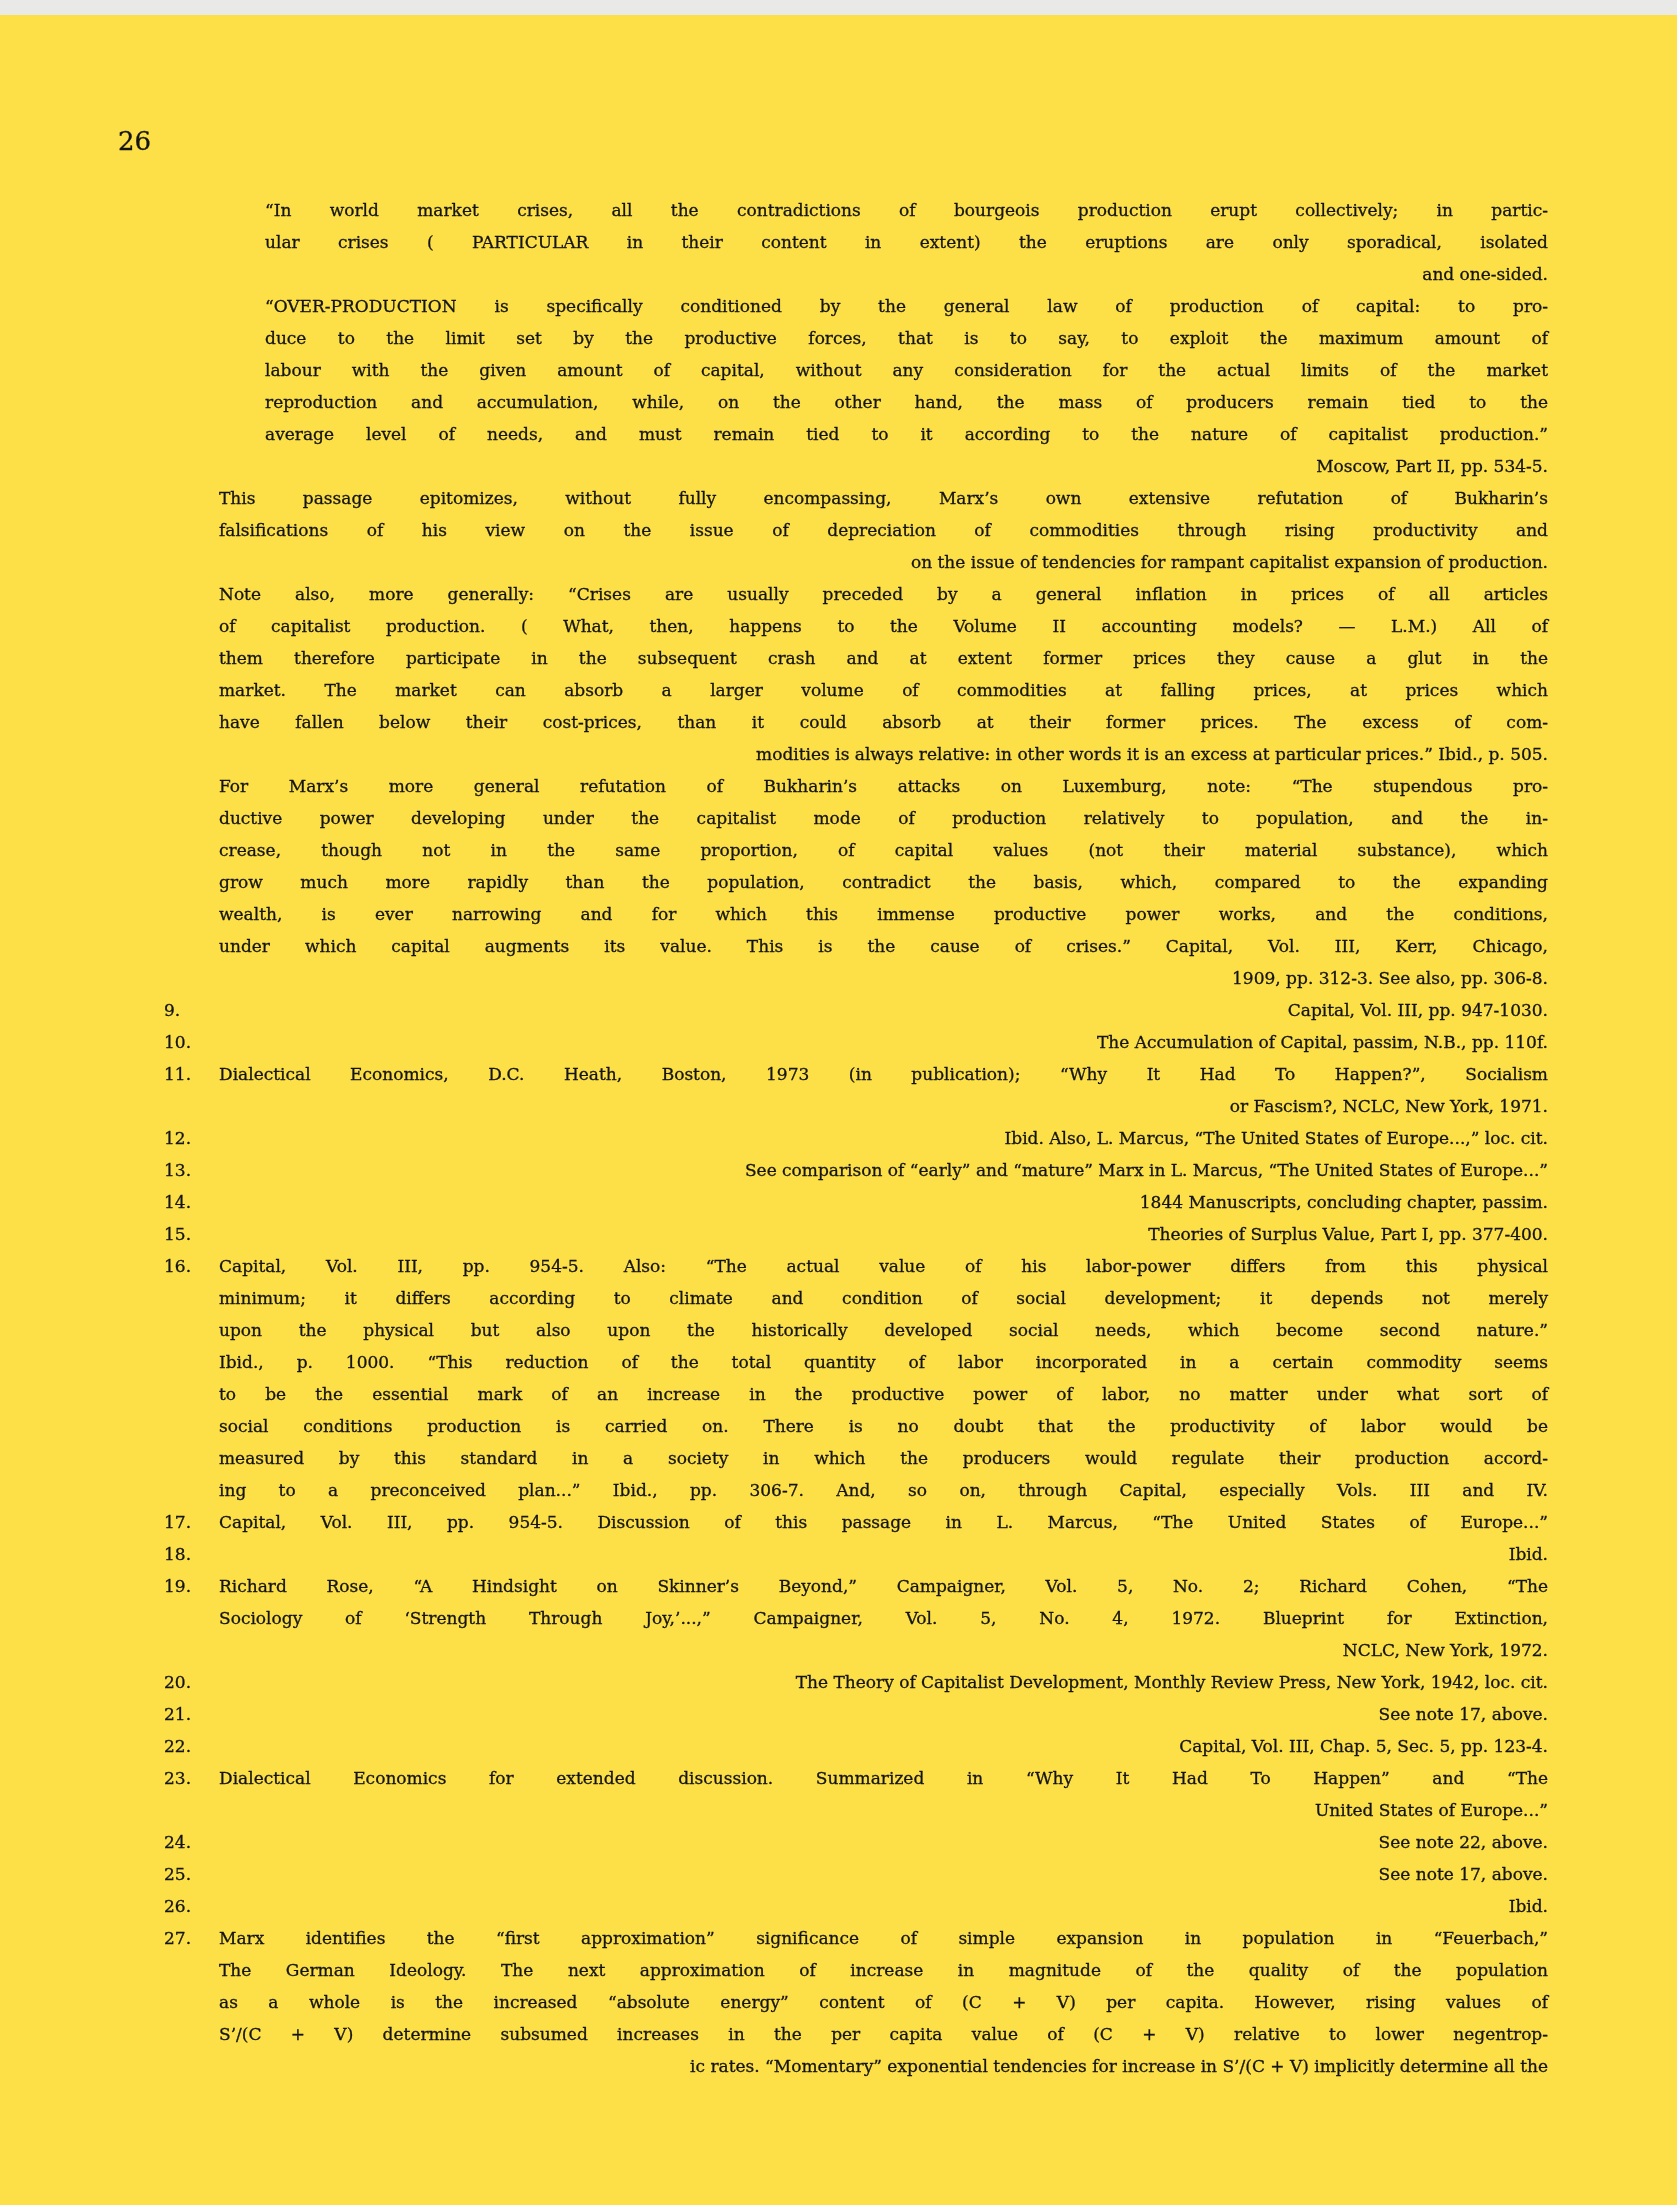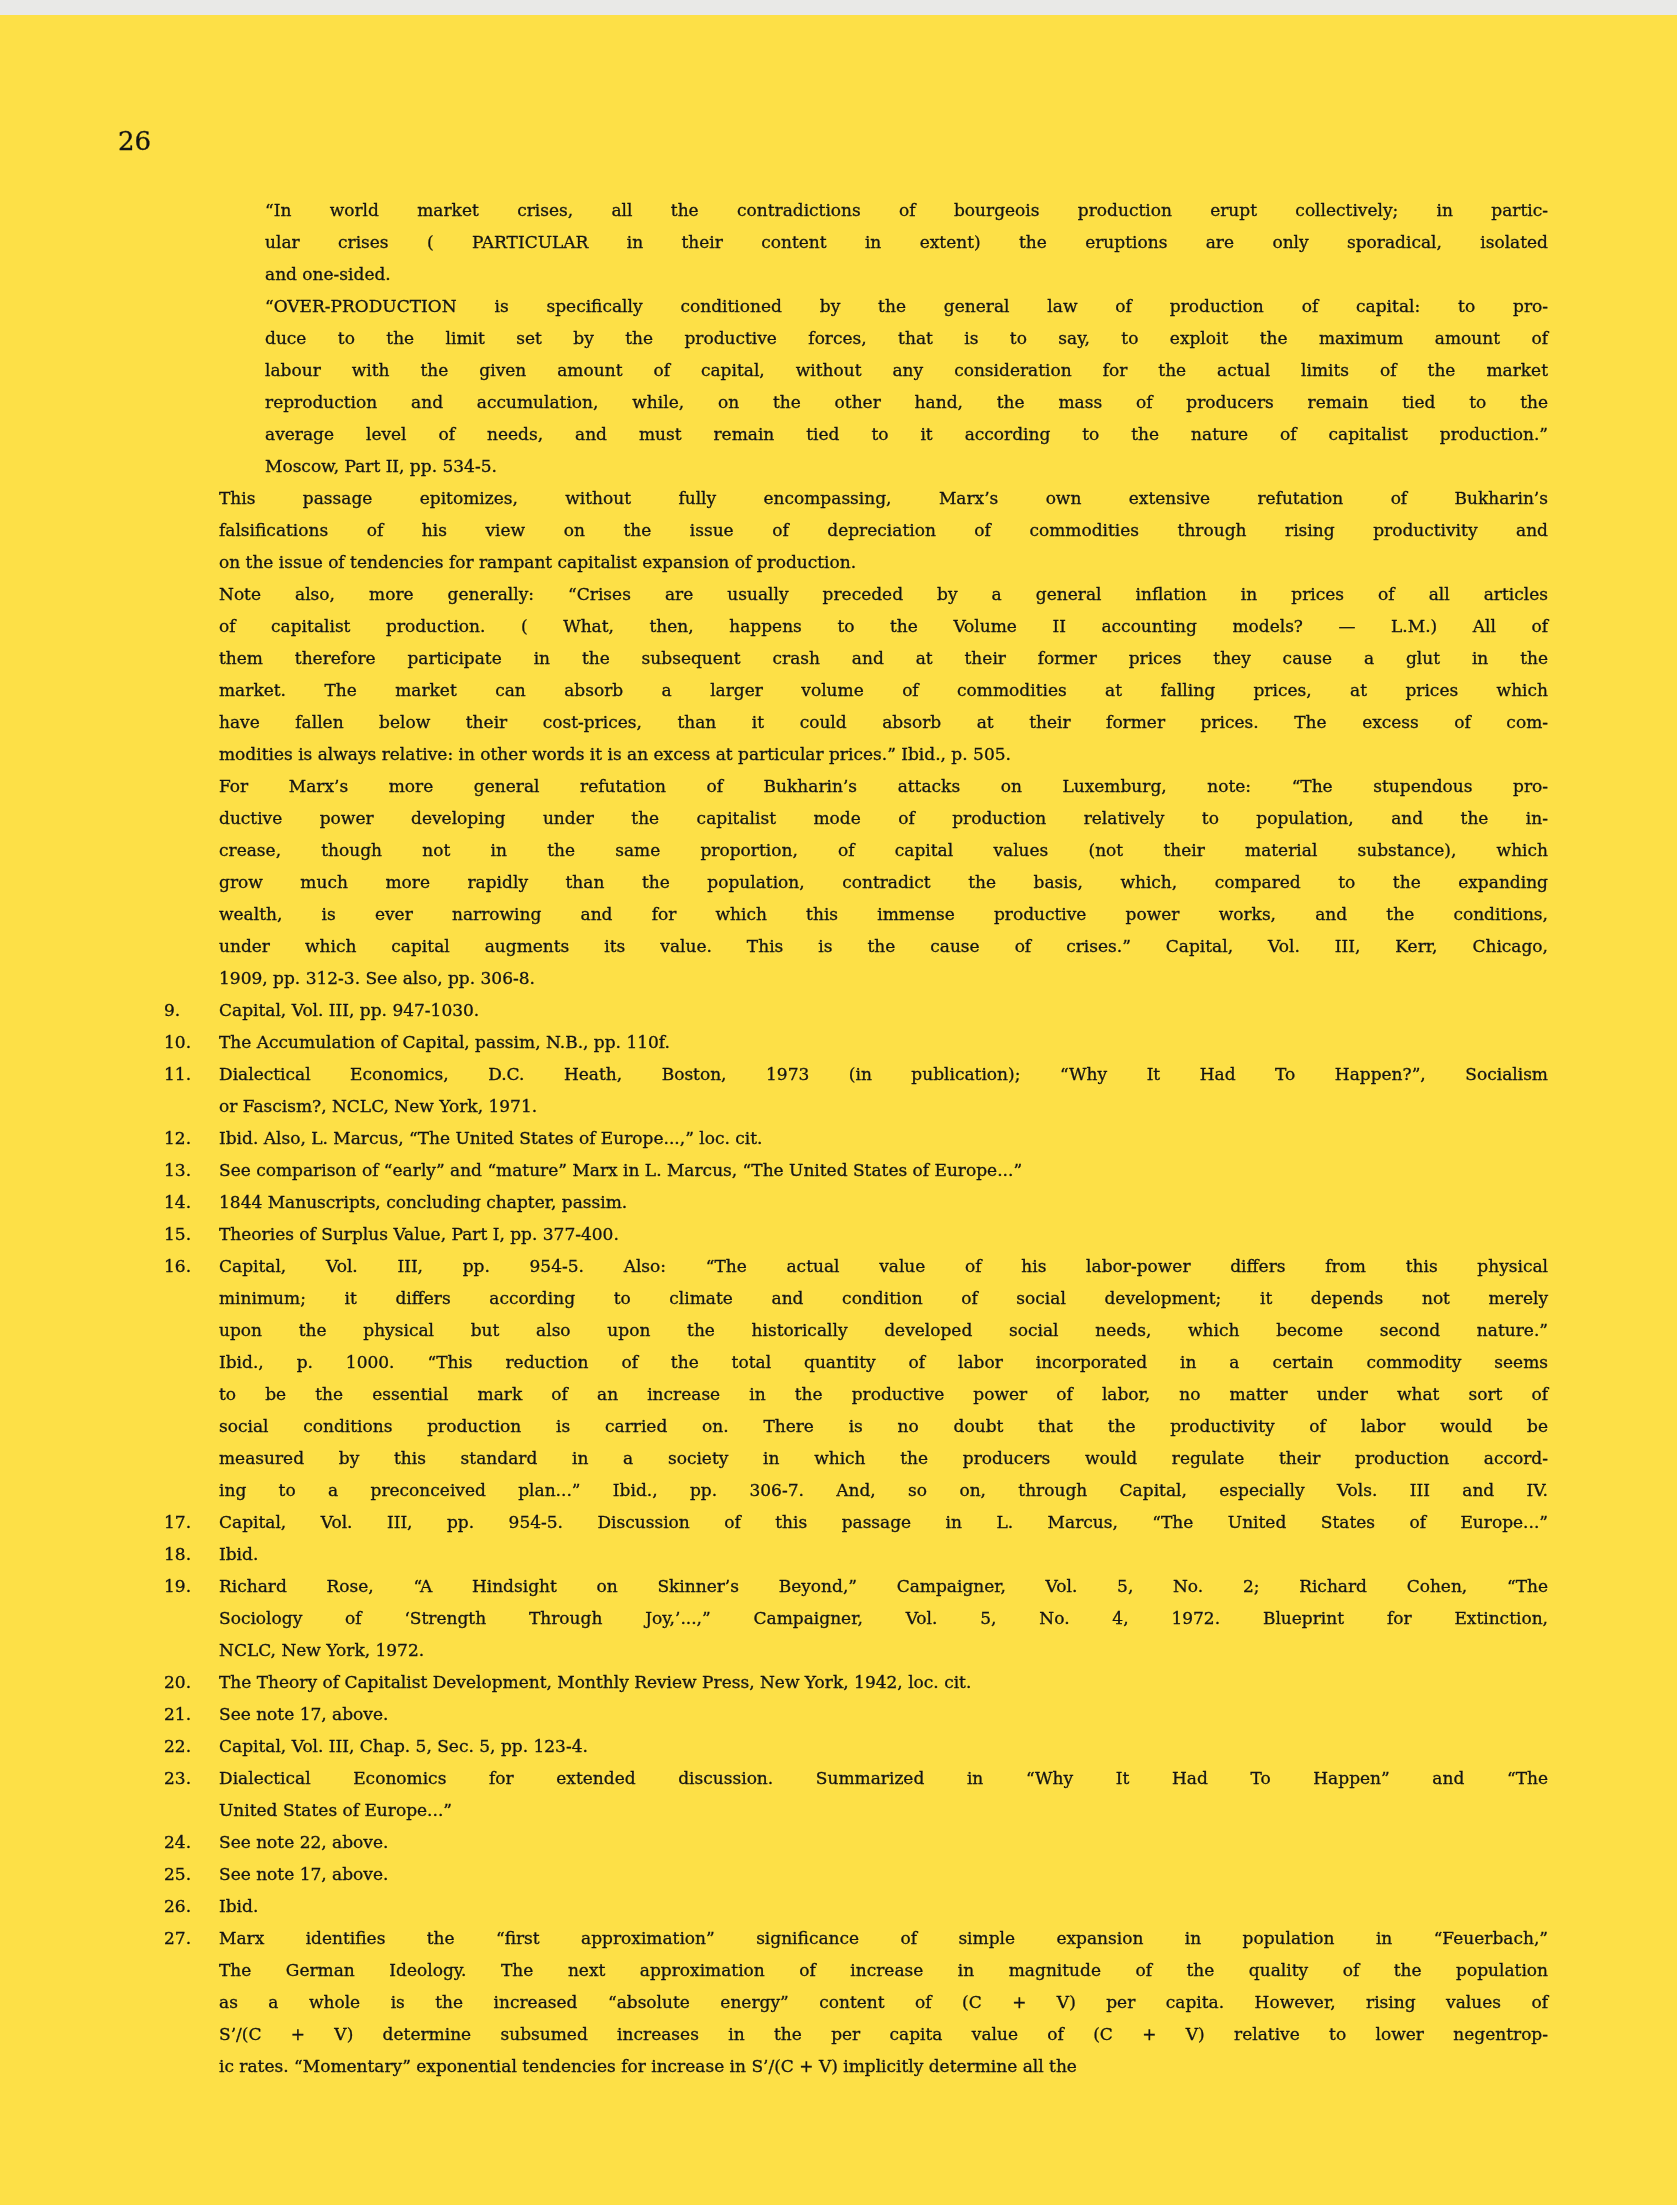--- a/index.html
+++ b/index.html
@@ -21,21 +21,21 @@
     font-size: 26px; line-height: 28px;
   }
   .content {
     position: absolute; left: 219px; top: 179px;
     width: 1329px;
     font-size: 17px;
     line-height: 32px;
   }
   .block { margin: 0; }
   .block.quote { margin-left: 46px; }
-  .ln { min-height: 32px; }
+  .ln { min-height: 32px; text-align: right; }
   .ln.j { text-align: justify; text-align-last: justify; }
   .note { position: relative; }
   .note .num {
     position: absolute; left: -55px; top: 0;
     width: 53px; text-align: left;
   }
 </style>
 </head>
 <body>
 
@@ -56,21 +56,21 @@
         <div class="ln">Moscow, Part II, pp. 534-5.</div>
       </div>
       <div class="block para">
         <div class="ln j">This passage epitomizes, without fully encompassing, Marx’s own extensive refutation of Bukharin’s</div>
         <div class="ln j">falsifications of his view on the issue of depreciation of commodities through rising productivity and</div>
         <div class="ln">on the issue of tendencies for rampant capitalist expansion of production.</div>
       </div>
       <div class="block para">
         <div class="ln j">Note also, more generally: “Crises are usually preceded by a general inflation in prices of all articles</div>
         <div class="ln j">of capitalist production. ( What, then, happens to the Volume II accounting models? — L.M.) All of</div>
-        <div class="ln j">them therefore participate in the subsequent crash and at their former prices they cause a glut in the</div>
+        <div class="ln j">them therefore participate in the subsequent crash and at extent former prices they cause a glut in the</div>
         <div class="ln j">market. The market can absorb a larger volume of commodities at falling prices, at prices which</div>
         <div class="ln j">have fallen below their cost-prices, than it could absorb at their former prices. The excess of com-</div>
         <div class="ln">modities is always relative: in other words it is an excess at particular prices.” Ibid., p. 505.</div>
       </div>
       <div class="block para">
         <div class="ln j">For Marx’s more general refutation of Bukharin’s attacks on Luxemburg, note: “The stupendous pro-</div>
         <div class="ln j">ductive power developing under the capitalist mode of production relatively to population, and the in-</div>
         <div class="ln j">crease, though not in the same proportion, of capital values (not their material substance), which</div>
         <div class="ln j">grow much more rapidly than the population, contradict the basis, which, compared to the expanding</div>
         <div class="ln j">wealth, is ever narrowing and for which this immense productive power works, and the conditions,</div>

